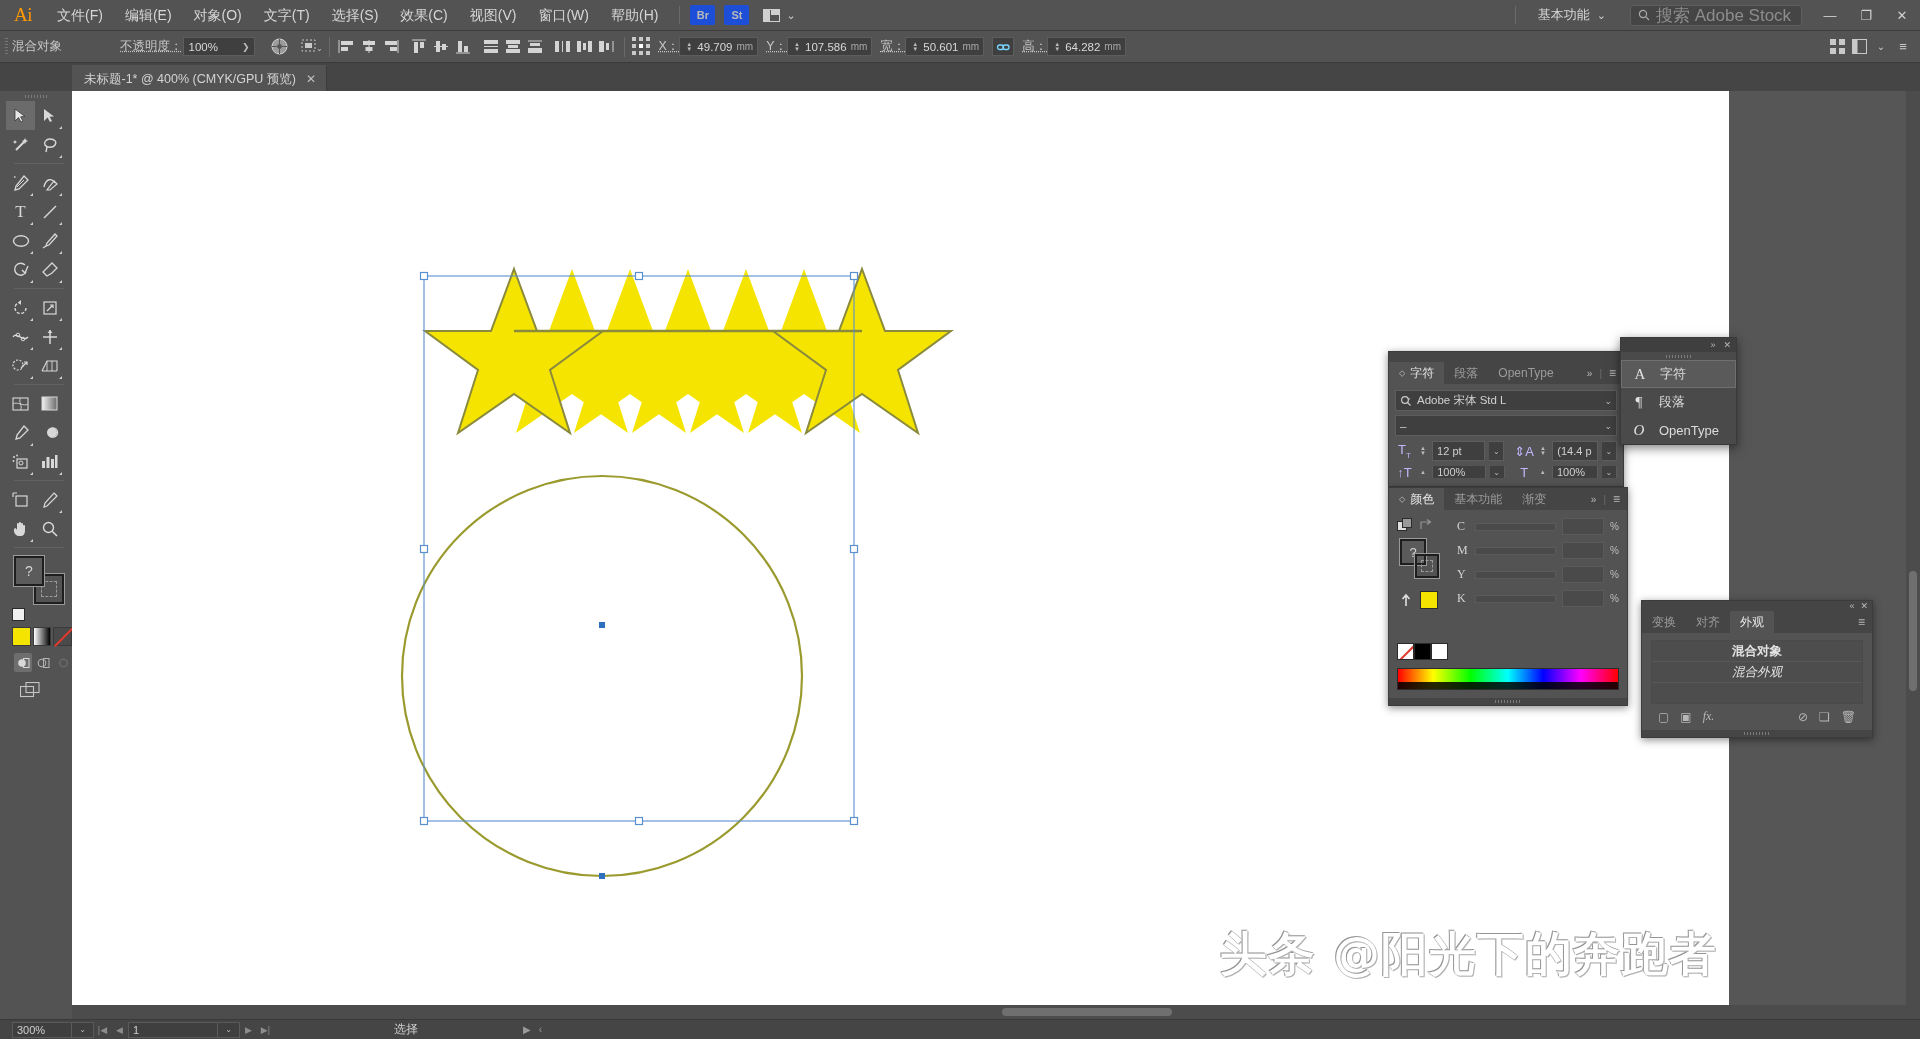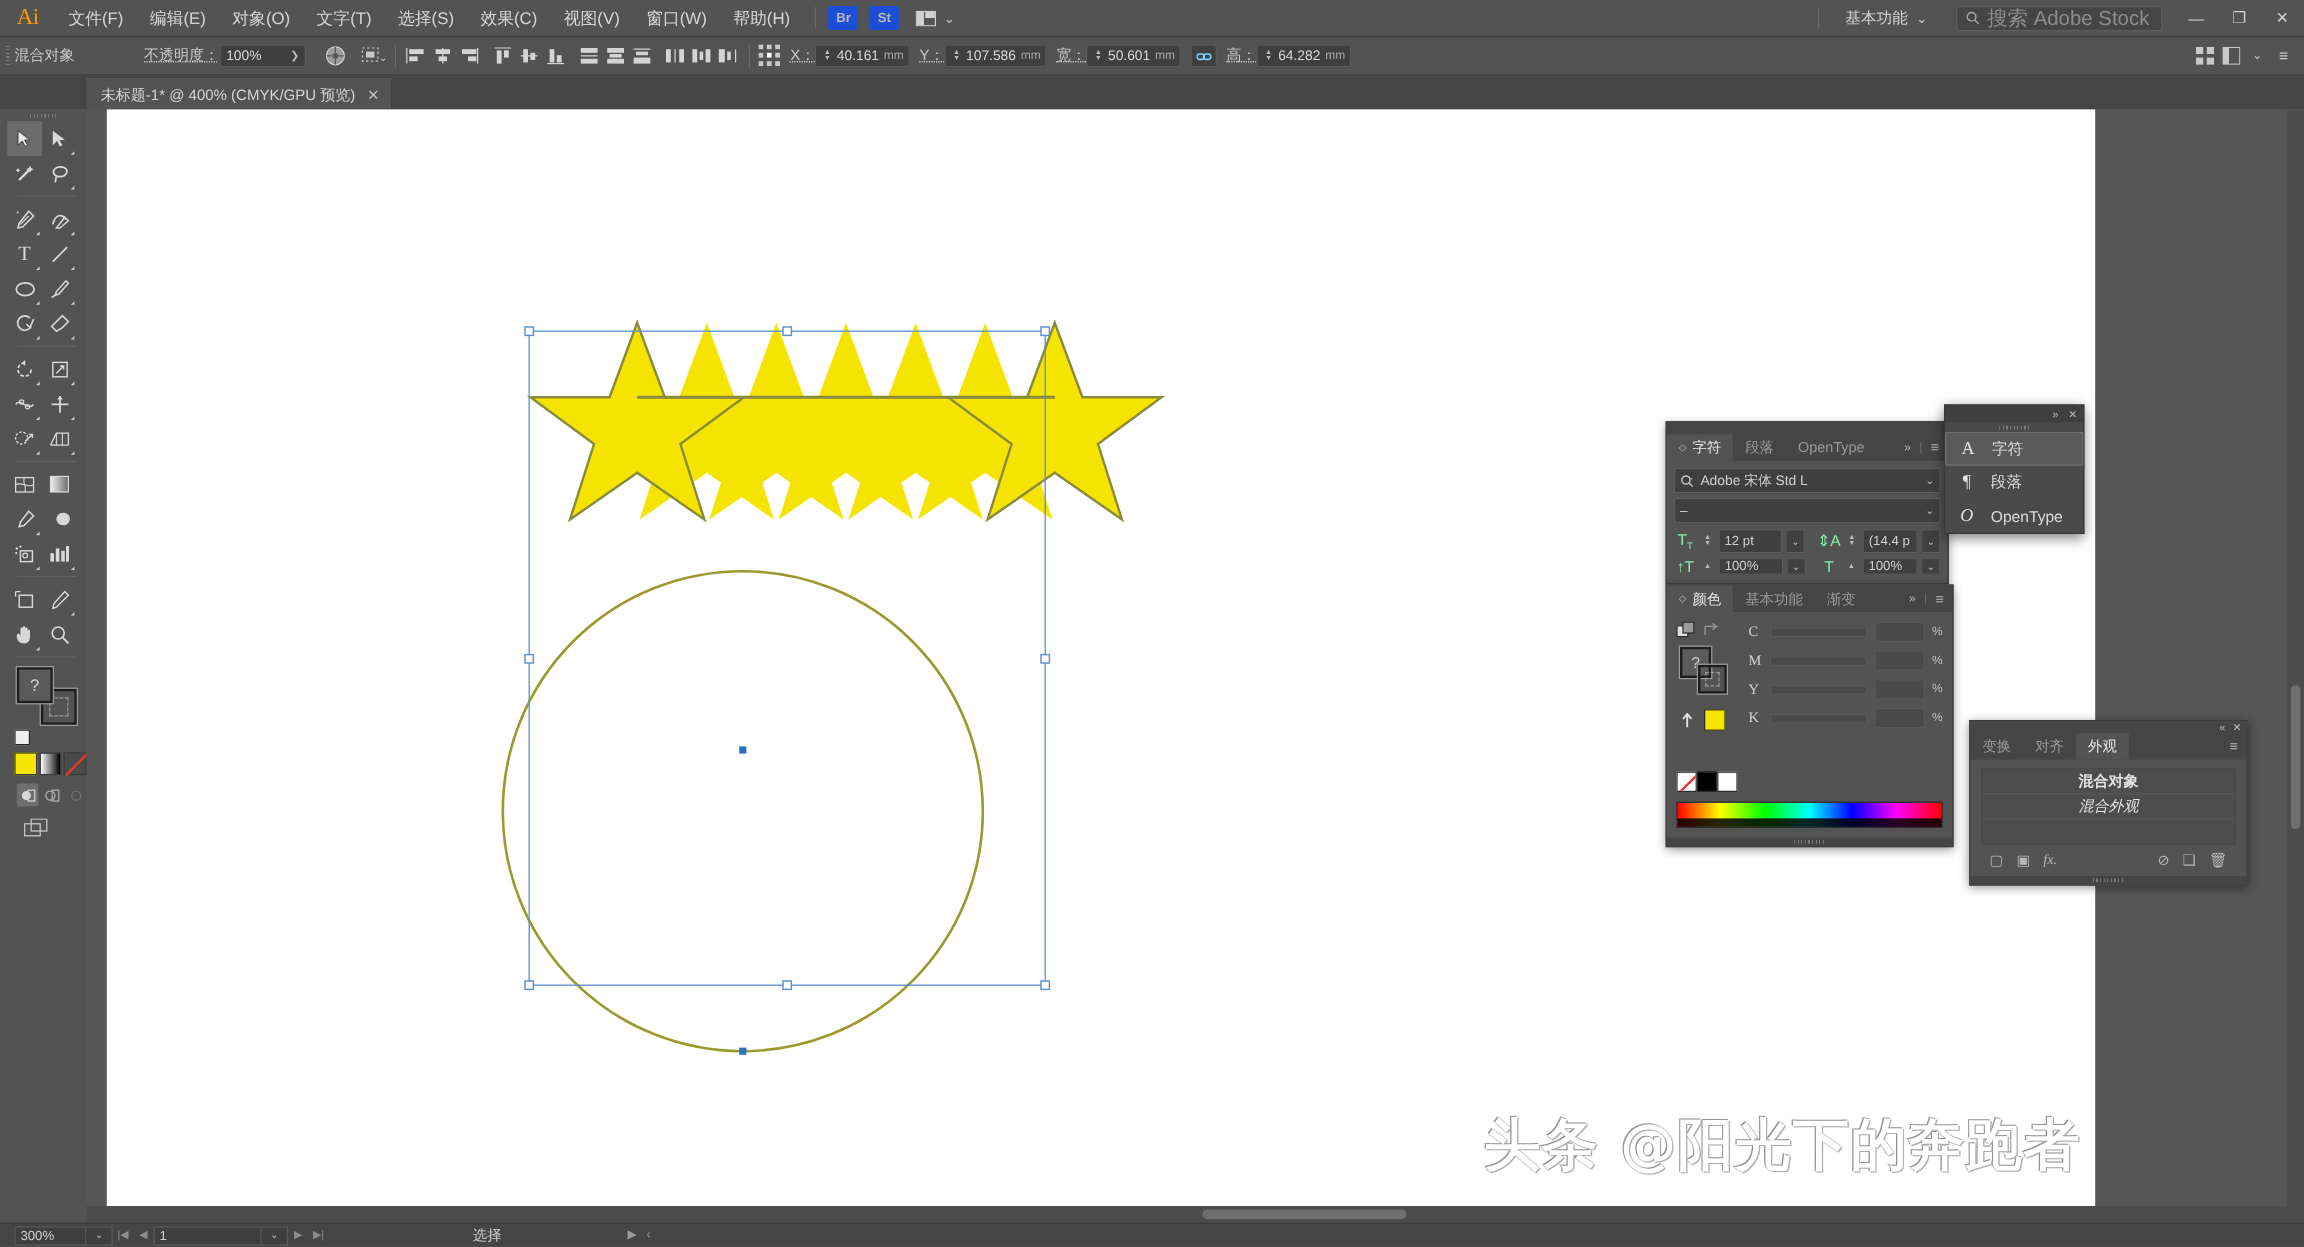--- a/index.html
+++ b/index.html
@@ -140,21 +140,20 @@
   .screenmode { padding-left:14px; margin-top:10px; color:#c9c9c9; }
 
   
   .canvasarea {
     position:absolute; left:72px; top:91px; right:0; bottom:20px;
     background:#565656; overflow:hidden;
   }
   .artboard {
     position:absolute; left:0px; top:0px; width:1657px; height:923px;
     background:#ffffff;
-    margin-left:17px;
   }
   .art-svg { position:absolute; left:0; top:0; }
   .scroll-v {
     position:absolute; right:0; top:0; width:14px; bottom:0; background:#4c4c4c;
   }
   .scroll-v .thumb { position:absolute; left:3px; top:480px; width:8px; height:120px;
     background:#6f6f6f; border-radius:4px; }
   .scroll-h {
     position:absolute; left:0; right:14px; bottom:0; height:14px; background:#4c4c4c;
   }
@@ -197,21 +196,21 @@
     background:#3f3f3f; border:1px solid #5d5d5d; height:21px;
     display:flex; align-items:center; color:#d0d0d0; font-size:11.5px;
     padding:0 4px; gap:5px;
   }
   .field .caret { margin-left:auto; color:#bdbdbd; font-size:9px; }
   .row { display:flex; align-items:center; gap:4px; margin-top:5px; }
   .minifield { background:#3f3f3f; border:1px solid #5d5d5d; height:20px; width:56px;
     display:flex;align-items:center; color:#d0d0d0; font-size:11px; padding:0 4px; }
   .minicaret { width:16px;height:20px; background:#3f3f3f; border:1px solid #5d5d5d; border-left:none;
     display:flex;align-items:center;justify-content:center; font-size:8px;color:#bbb;}
-  .lbl-ic { color:#86efac; font-size:13px; width:20px; text-align:center; }
+  .lbl-ic { color:#c4b5fd; font-size:13px; width:20px; text-align:center; }
   .spin2 { display:flex;flex-direction:column;align-items:center;width:11px;}
   .spin2 b { font-size:6px;color:#bbb;line-height:5px;}
 
   
   .flyout { position:absolute; background:#4a4a4a; border:1px solid #3a3a3a;
     box-shadow:0 3px 10px rgba(0,0,0,.5); }
   .flyout-top { height:14px; background:#3f3f3f; display:flex;align-items:center;justify-content:flex-end;
     gap:8px; padding-right:5px; color:#b9b9b9; font-size:9px;}
   .fly-grip { height:8px; display:flex;align-items:center;justify-content:center;}
   .fly-grip i { width:26px;height:3px;
@@ -432,21 +431,21 @@
         </g>
       </svg>
     </div>
 
     <div class="cb-link" style="margin-left:6px">X：</div>
     <div class="numfield wide">
       <span class="spin">
           <b>▲</b>
           <b>▼</b>
         </span>
-      <span>40.161</span>
+      <span>49.709</span>
       <span class="unit">mm</span>
     </div>
     <div class="cb-link" style="margin-left:8px">Y：</div>
     <div class="numfield wide">
       <span class="spin">
           <b>▲</b>
           <b>▼</b>
         </span>
       <span>107.586</span>
       <span class="unit">mm</span>

